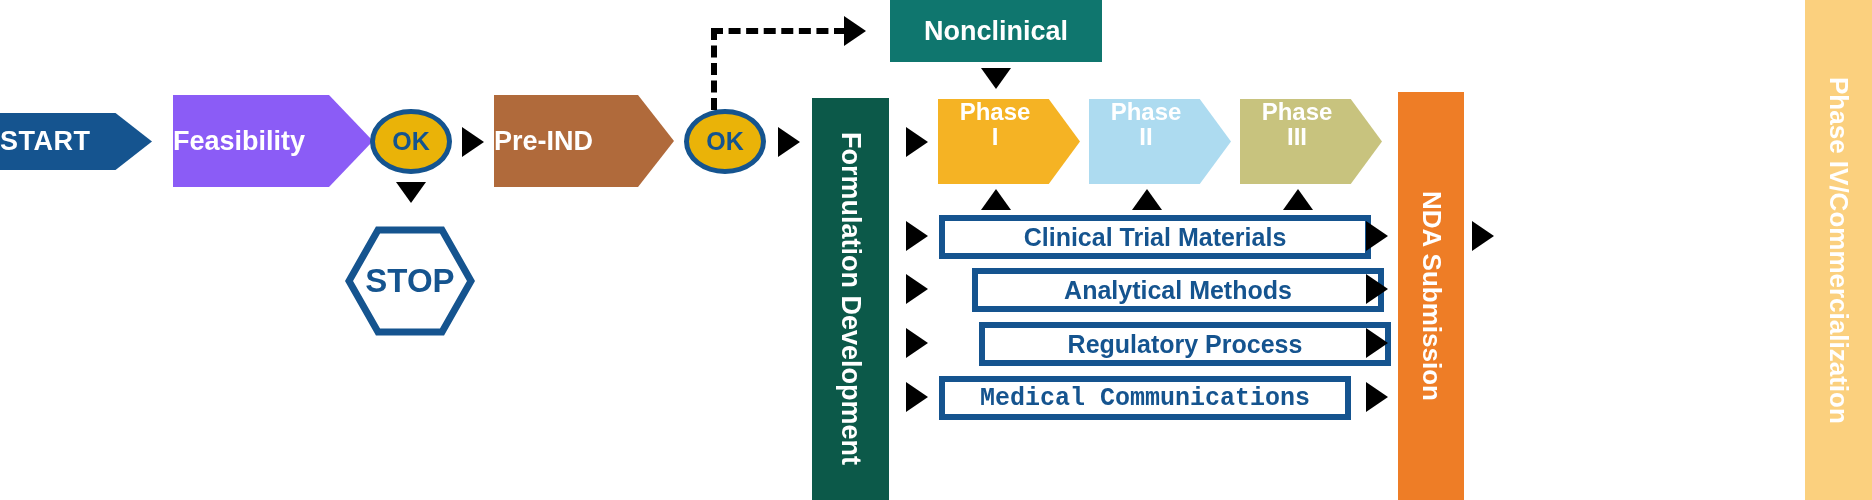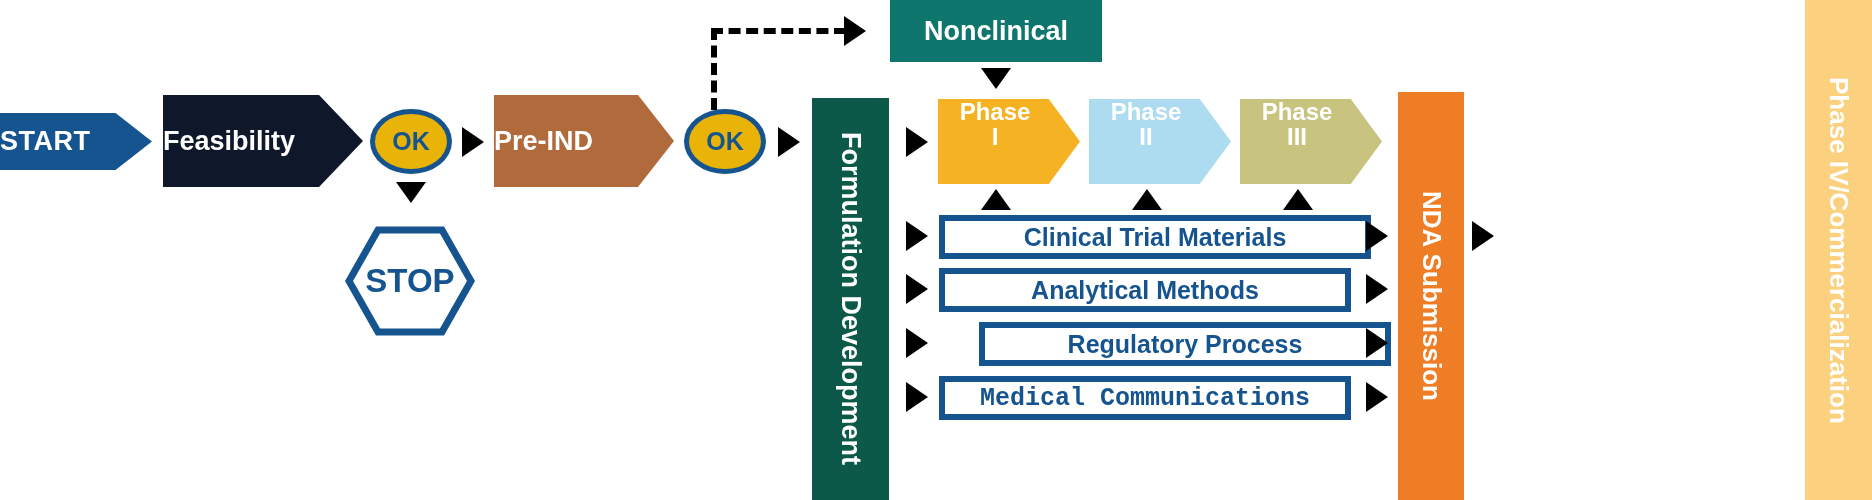--- a/index.html
+++ b/index.html
@@ -130,21 +130,21 @@
 <body>
 
 <div id="canvas">
 
   <div class="abs chevron" style="left:0px; top:113px; width:152px; height:57px; background:#15548F;
               clip-path: polygon(0 0, 76% 0, 100% 50%, 76% 100%, 0 100%);
               font-size:27px; letter-spacing:0.5px; padding-right:24px;">
     <span>START</span>
   </div>
 
-  <div class="abs chevron" style="left:163px; top:95px; width:200px; height:92px; background:#0f172a;
+  <div class="abs chevron" style="left:173px; top:95px; width:200px; height:92px; background:#8b5cf6;
               clip-path: polygon(0 0, 78% 0, 100% 50%, 78% 100%, 0 100%);
               font-size:27px; padding-right:40px;">
     <span>Feasibility</span>
   </div>
 
   <div class="abs ellipse" style="left:370px; top:109px; width:82px; height:65px; font-size:25px;">
     <span>OK</span>
   </div>
 
   <div class="abs tri-down" style="left:396px; top:182px;"></div>
@@ -210,21 +210,21 @@
     <span>III</span>
   </div>
 
   <div class="abs tri-up" style="left:981px; top:189px;"></div>
   <div class="abs tri-up" style="left:1132px; top:189px;"></div>
   <div class="abs tri-up" style="left:1283px; top:189px;"></div>
 
   <div class="abs obox" style="left:939px; top:215px; width:432px; height:44px; font-size:25px;">
     <span>Clinical Trial Materials</span>
   </div>
-  <div class="abs obox" style="left:939px; top:268px; width:412px; height:44px; font-size:25px;">
+  <div class="abs obox" style="left:972px; top:268px; width:412px; height:44px; font-size:25px;">
     <span>Analytical Methods</span>
   </div>
   <div class="abs obox" style="left:939px; top:322px; width:412px; height:44px; font-size:25px;margin-left:40px;">
     <span>Regulatory Process</span>
   </div>
   <div class="abs obox" style="left:939px; top:376px; width:412px; height:44px; font-size:25px;font-family:Liberation Mono, monospace;">
     <span>Medical Communications</span>
   </div>
 
   <div class="abs tri-right" style="left:1366px; top:221px;"></div>

